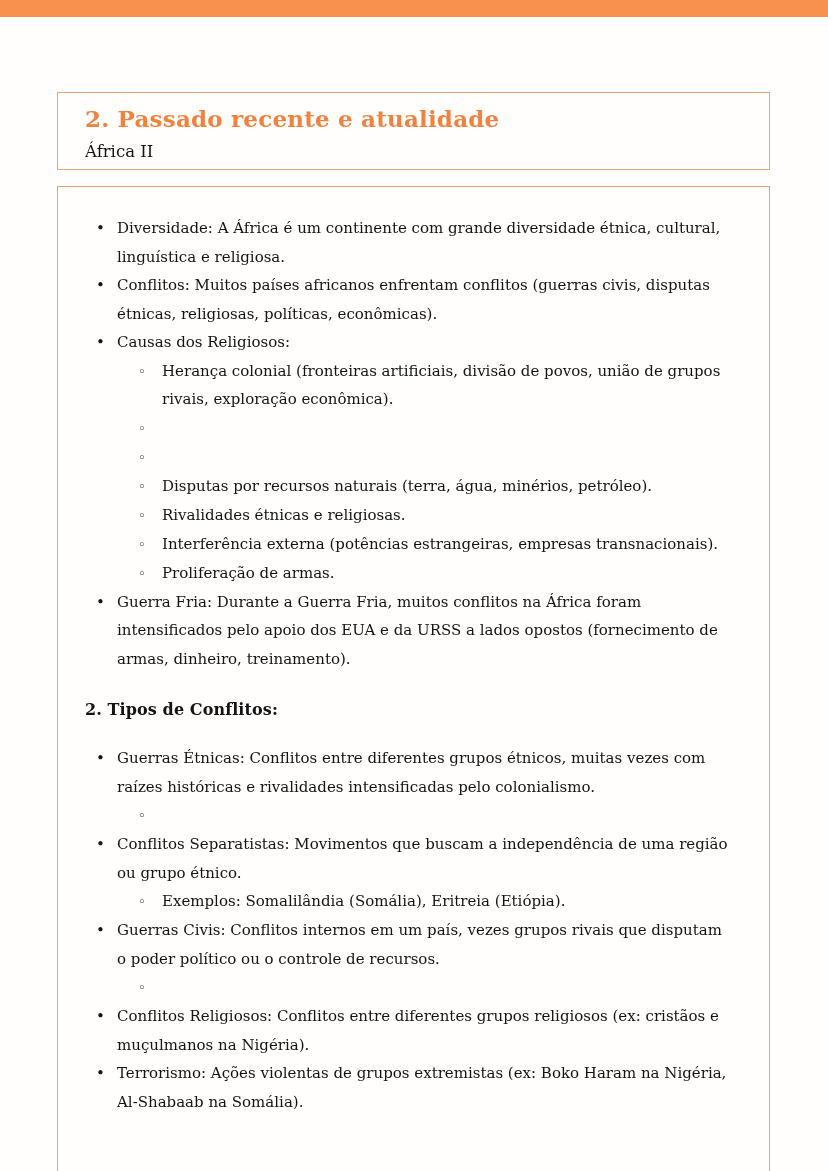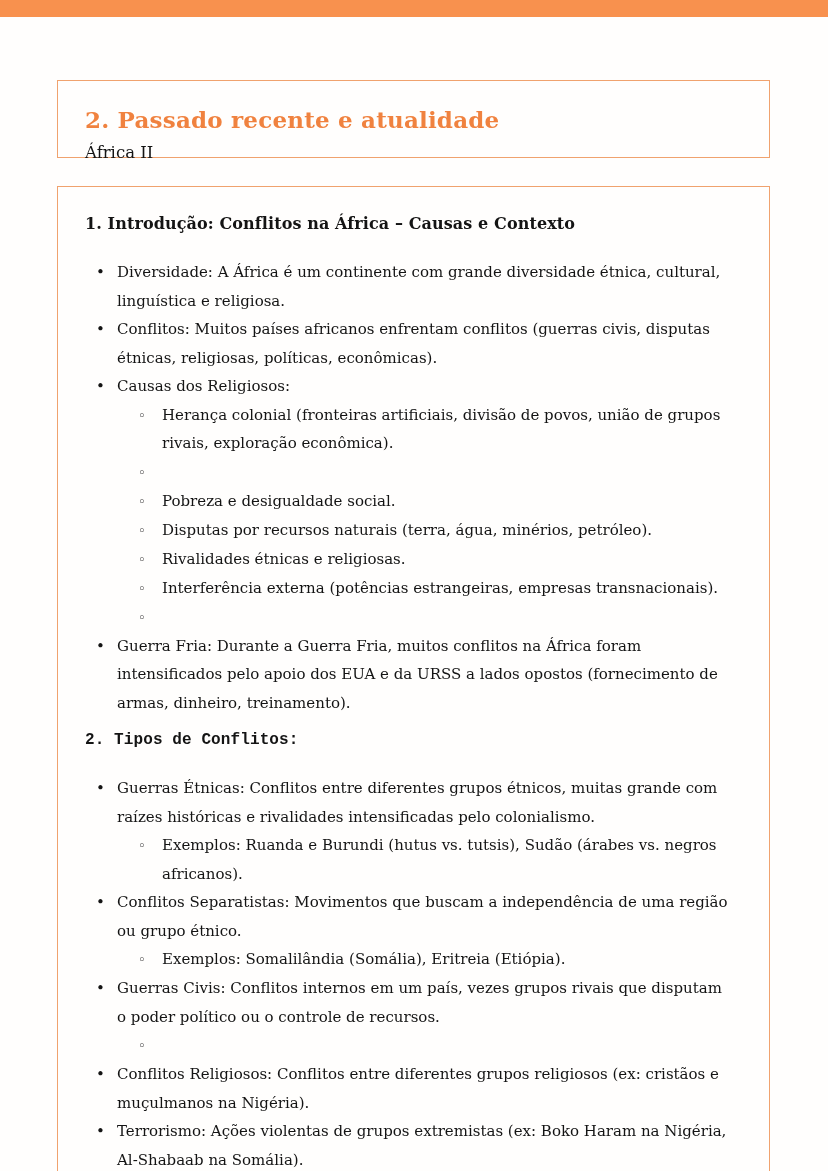--- a/index.html
+++ b/index.html
@@ -17,25 +17,25 @@
     overflow:hidden;
     font-family:"DejaVu Serif", serif;
     color:var(--ink);
   }
   .top-bar{
     position:absolute;top:0;left:0;
     width:100%;height:17px;
     background:var(--bar);
   }
   .title-box{
-    position:absolute;left:57px;top:80px;
+    position:absolute;left:57px;top:92px;
     width:713px;height:78px;
     border:1px solid var(--border);
     background:#fffefd;
-    padding:26px 20px 0 27px;
+    padding:13px 20px 0 27px;
   }
   .title{
     font-size:23px;
     font-weight:bold;
     color:var(--title);
     letter-spacing:.2px;
     line-height:1.15;
   }
   .subtitle{
     font-size:16.5px;
@@ -50,22 +50,21 @@
     padding:27px 38px 0 27px;
   }
   .section-heading{
     font-size:16px;
     font-weight:bold;
     color:var(--ink);
     margin:0 0 25px 0;
     letter-spacing:.1px;
   }
   .section + .section .section-heading{
-    margin-top:14px;
-    font-family:Liberation Mono, monospace;
+    margin-top:27px;
   }
   .item{
     display:flex;
     align-items:flex-start;
     font-size:15px;
     line-height:28.5px;
     color:var(--ink);
   }
   .item.l1{padding-left:11px;}
   .item.l2{padding-left:53px;}
@@ -85,21 +84,20 @@
   <div class="top-bar"></div>
 
   <div class="title-box">
     <div class="title">2. Passado recente e atualidade</div>
     <div class="subtitle">África II</div>
   </div>
 
   <div class="content-box">
     <div>
         <section class="section">
-          <h2 class="section-heading">1. Introdução: Conflitos na África – Causas e Contexto</h2>
           <div class="list">
             <div class="item l1">
               <span class="bullet">•</span>
               <span class="text">Diversidade: A África é um continente com grande diversidade étnica, cultural, linguística e religiosa.</span>
             </div>
             <div class="item l1">
               <span class="bullet">•</span>
               <span class="text">Conflitos: Muitos países africanos enfrentam conflitos (guerras civis, disputas étnicas, religiosas, políticas, econômicas).</span>
             </div>
             <div class="item l1">
@@ -108,53 +106,52 @@
             </div>
             <div class="item l2">
               <span class="bullet">◦</span>
               <span class="text">Herança colonial (fronteiras artificiais, divisão de povos, união de grupos rivais, exploração econômica).</span>
             </div>
             <div class="item l2">
               <span class="bullet">◦</span>
             </div>
             <div class="item l2">
               <span class="bullet">◦</span>
-              <span class="text">Pobreza e desigualdade social.</span>
             </div>
             <div class="item l2">
               <span class="bullet">◦</span>
               <span class="text">Disputas por recursos naturais (terra, água, minérios, petróleo).</span>
             </div>
             <div class="item l2">
               <span class="bullet">◦</span>
               <span class="text">Rivalidades étnicas e religiosas.</span>
             </div>
             <div class="item l2">
               <span class="bullet">◦</span>
               <span class="text">Interferência externa (potências estrangeiras, empresas transnacionais).</span>
             </div>
             <div class="item l2">
               <span class="bullet">◦</span>
+              <span class="text">Proliferação de armas.</span>
             </div>
             <div class="item l1">
               <span class="bullet">•</span>
               <span class="text">Guerra Fria: Durante a Guerra Fria, muitos conflitos na África foram intensificados pelo apoio dos EUA e da URSS a lados opostos (fornecimento de armas, dinheiro, treinamento).</span>
             </div>
           </div>
         </section>
         <section class="section">
           <h2 class="section-heading">2. Tipos de Conflitos:</h2>
           <div class="list">
             <div class="item l1">
               <span class="bullet">•</span>
-              <span class="text">Guerras Étnicas: Conflitos entre diferentes grupos étnicos, muitas grande com raízes históricas e rivalidades intensificadas pelo colonialismo.</span>
+              <span class="text">Guerras Étnicas: Conflitos entre diferentes grupos étnicos, muitas vezes com raízes históricas e rivalidades intensificadas pelo colonialismo.</span>
             </div>
             <div class="item l2">
               <span class="bullet">◦</span>
-              <span class="text">Exemplos: Ruanda e Burundi (hutus vs. tutsis), Sudão (árabes vs. negros africanos).</span>
             </div>
             <div class="item l1">
               <span class="bullet">•</span>
               <span class="text">Conflitos Separatistas: Movimentos que buscam a independência de uma região ou grupo étnico.</span>
             </div>
             <div class="item l2">
               <span class="bullet">◦</span>
               <span class="text">Exemplos: Somalilândia (Somália), Eritreia (Etiópia).</span>
             </div>
             <div class="item l1">

